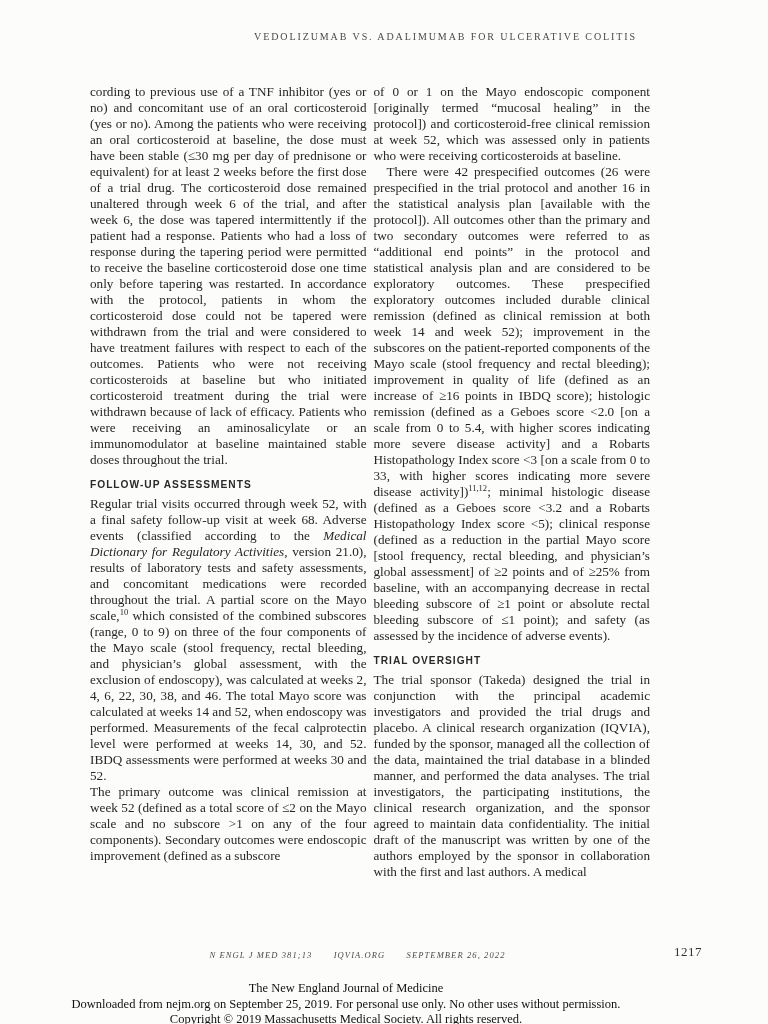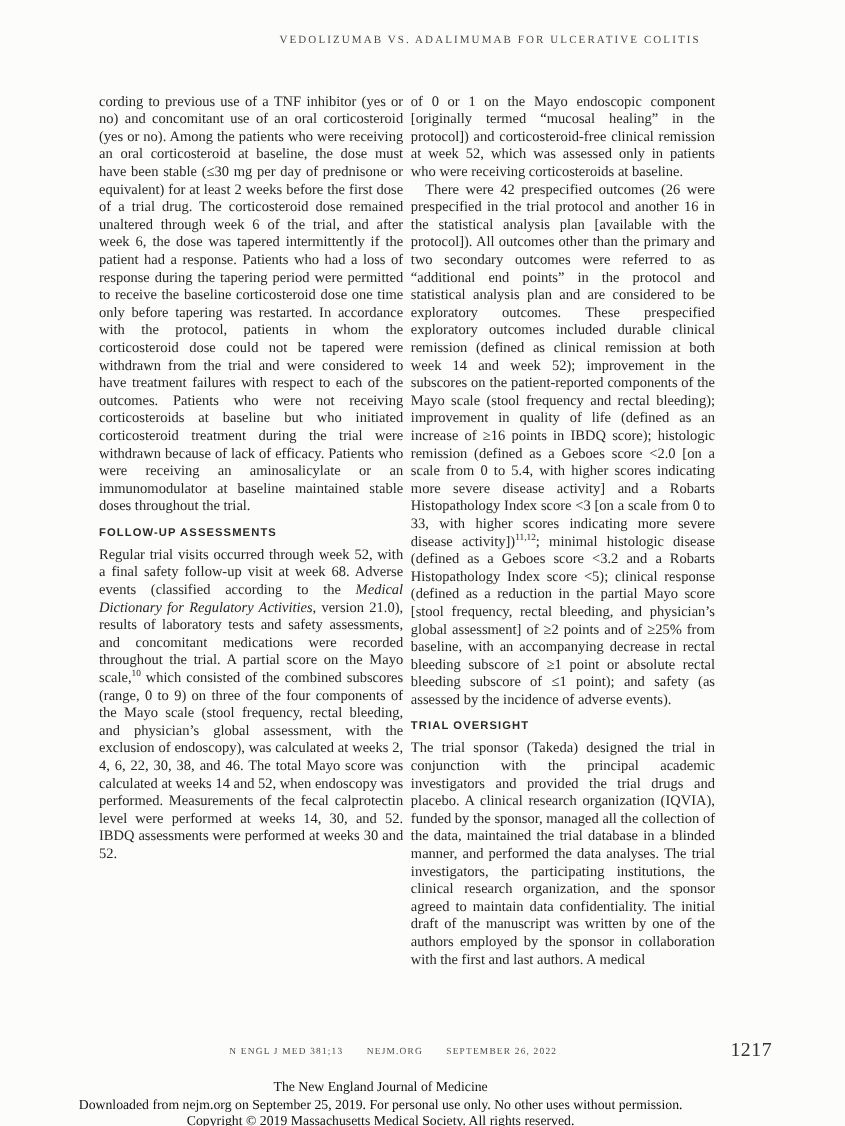--- a/index.html
+++ b/index.html
@@ -29,24 +29,24 @@
     margin: 9px 0 3px 0; text-align: left;
   }
   .indent { text-indent: 13px; }
   .italic { font-style: italic; }
   sup.ref { font-size: 8.5px; line-height: 0; vertical-align: super; }
   .footer-line {
     position: absolute; top: 950px; left: 78px; width: 559px;
     text-align: center; font-size: 8.5px; letter-spacing: 1.1px;
     color: #4a4a4a; white-space: nowrap;
   }
-  .footer-line .seg { margin: 0 9px; }
+  .footer-line .seg { margin: 0 9px; font-style: italic; }
   .page-number {
     position: absolute; top: 944px; left: 642px; width: 60px;
-    text-align: right; font-size: 18px; letter-spacing: 0.5px; color: #333;
+    text-align: right; font-size: 13px; letter-spacing: 0.5px; color: #333;
   }
   .notice {
     position: absolute; top: 981px; left: 0; width: 692px;
     text-align: center; font-size: 12.5px; line-height: 15.5px; color: #111;
   }
   .notice div { margin: 0; text-align: center; }
 </style>
 </head>
 <body>
 
@@ -55,37 +55,38 @@
 <div class="columns">
 
   <div class="col">
     <p>cording to previous use of a TNF inhibitor (yes or no) and concomitant use of an oral corticosteroid (yes or no). Among the patients who were receiving an oral corticosteroid at baseline, the dose must have been stable (≤30 mg per day of prednisone or equivalent) for at least 2 weeks before the first dose of a trial drug. The corticosteroid dose remained unaltered through week 6 of the trial, and after week 6, the dose was tapered intermittently if the patient had a response. Patients who had a loss of response during the tapering period were permitted to receive the baseline corticosteroid dose one time only before tapering was restarted. In accordance with the protocol, patients in whom the corticosteroid dose could not be tapered were withdrawn from the trial and were considered to have treatment failures with respect to each of the outcomes. Patients who were not receiving corticosteroids at baseline but who initiated corticosteroid treatment during the trial were withdrawn because of lack of efficacy. Patients who were receiving an aminosalicylate or an immunomodulator at baseline maintained stable doses throughout the trial.</p>
 
     <h2 class="section-heading">FOLLOW-UP ASSESSMENTS</h2>
 
     <p><span>Regular trial visits occurred through week 52, with a final safety follow-up visit at week 68. Adverse events (classified according to the </span><span class="italic">Medical Dictionary for Regulatory Activities</span><span>, version 21.0), results of laboratory tests and safety assessments, and concomitant medications were recorded throughout the trial. A partial score on the Mayo scale,</span><sup class="ref">10</sup><span> which consisted of the combined subscores (range, 0 to 9) on three of the four components of the Mayo scale (stool frequency, rectal bleeding, and physician’s global assessment, with the exclusion of endoscopy), was calculated at weeks 2, 4, 6, 22, 30, 38, and 46. The total Mayo score was calculated at weeks 14 and 52, when endoscopy was performed. Measurements of the fecal calprotectin level were performed at weeks 14, 30, and 52. IBDQ assessments were performed at weeks 30 and 52.</span></p>
 
 
+    <p>The primary outcome was clinical remission at week 52 (defined as a total score of ≤2 on the Mayo scale and no subscore &gt;1 on any of the four components). Secondary outcomes were endoscopic improvement (defined as a subscore</p>
   </div>
 
   <div class="col">
     <p>of 0 or 1 on the Mayo endoscopic component [originally termed “mucosal healing” in the protocol]) and corticosteroid-free clinical remission at week 52, which was assessed only in patients who were receiving corticosteroids at baseline.</p>
 
     <p class="indent"><span>There were 42 prespecified outcomes (26 were prespecified in the trial protocol and another 16 in the statistical analysis plan [available with the protocol]). All outcomes other than the primary and two secondary outcomes were referred to as “additional end points” in the protocol and statistical analysis plan and are considered to be exploratory outcomes. These prespecified exploratory outcomes included durable clinical remission (defined as clinical remission at both week 14 and week 52); improvement in the subscores on the patient-reported components of the Mayo scale (stool frequency and rectal bleeding); improvement in quality of life (defined as an increase of ≥16 points in IBDQ score); histologic remission (defined as a Geboes score &lt;2.0 [on a scale from 0 to 5.4, with higher scores indicating more severe disease activity] and a Robarts Histopathology Index score &lt;3 [on a scale from 0 to 33, with higher scores indicating more severe disease activity])</span><sup class="ref">11,12</sup><span>; minimal histologic disease (defined as a Geboes score &lt;3.2 and a Robarts Histopathology Index score &lt;5); clinical response (defined as a reduction in the partial Mayo score [stool frequency, rectal bleeding, and physician’s global assessment] of ≥2 points and of ≥25% from baseline, with an accompanying decrease in rectal bleeding subscore of ≥1 point or absolute rectal bleeding subscore of ≤1 point); and safety (as assessed by the incidence of adverse events).</span></p>
 
     <h2 class="section-heading">TRIAL OVERSIGHT</h2>
 
     <p>The trial sponsor (Takeda) designed the trial in conjunction with the principal academic investigators and provided the trial drugs and placebo. A clinical research organization (IQVIA), funded by the sponsor, managed all the collection of the data, maintained the trial database in a blinded manner, and performed the data analyses. The trial investigators, the participating institutions, the clinical research organization, and the sponsor agreed to maintain data confidentiality. The initial draft of the manuscript was written by one of the authors employed by the sponsor in collaboration with the first and last authors. A medical</p>
   </div>
 
 </div>
 
 <div class="footer-line">
   <span class="seg">N ENGL J MED 381;13</span>
-  <span class="seg">NEJM.ORG</span>
+  <span class="seg">IQVIA.ORG</span>
   <span class="seg">SEPTEMBER 26, 2022</span>
 </div>
 
 <div class="page-number">1217</div>
 
 <div class="notice">
   <div>The New England Journal of Medicine</div>
   <div>Downloaded from nejm.org on September 25, 2019. For personal use only. No other uses without permission.</div>
   <div>Copyright © 2019 Massachusetts Medical Society. All rights reserved.</div>
 </div>

